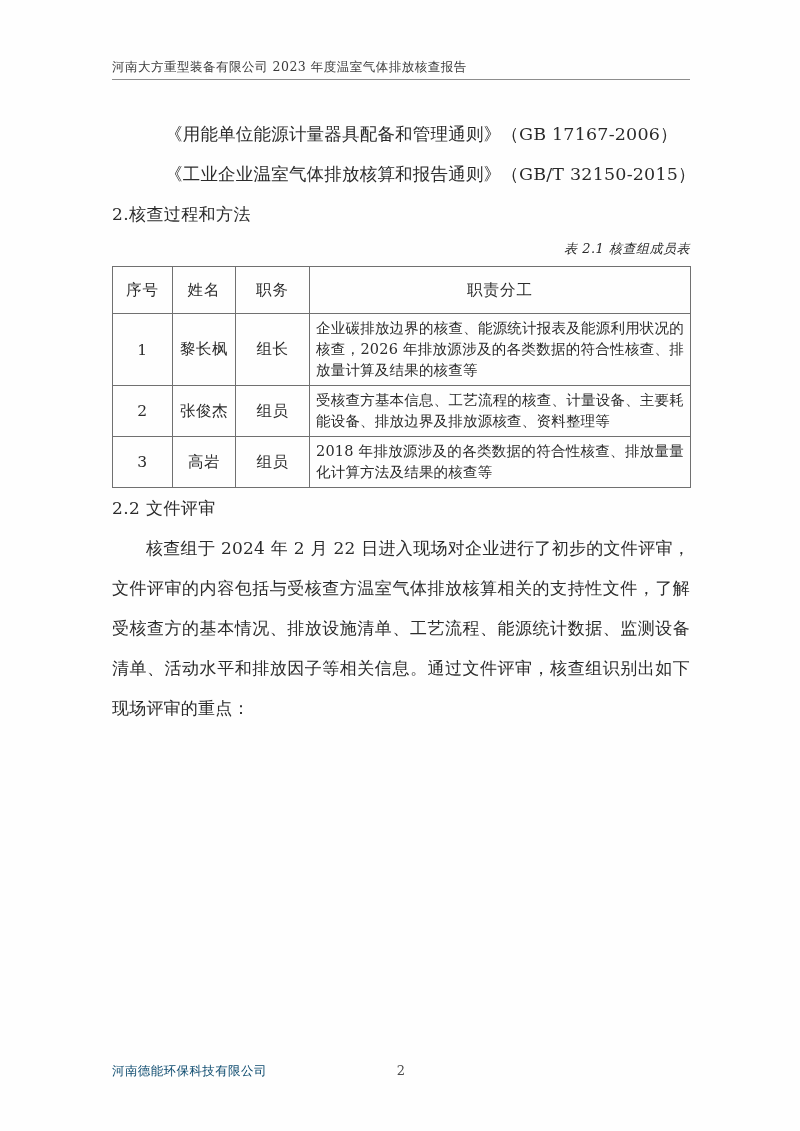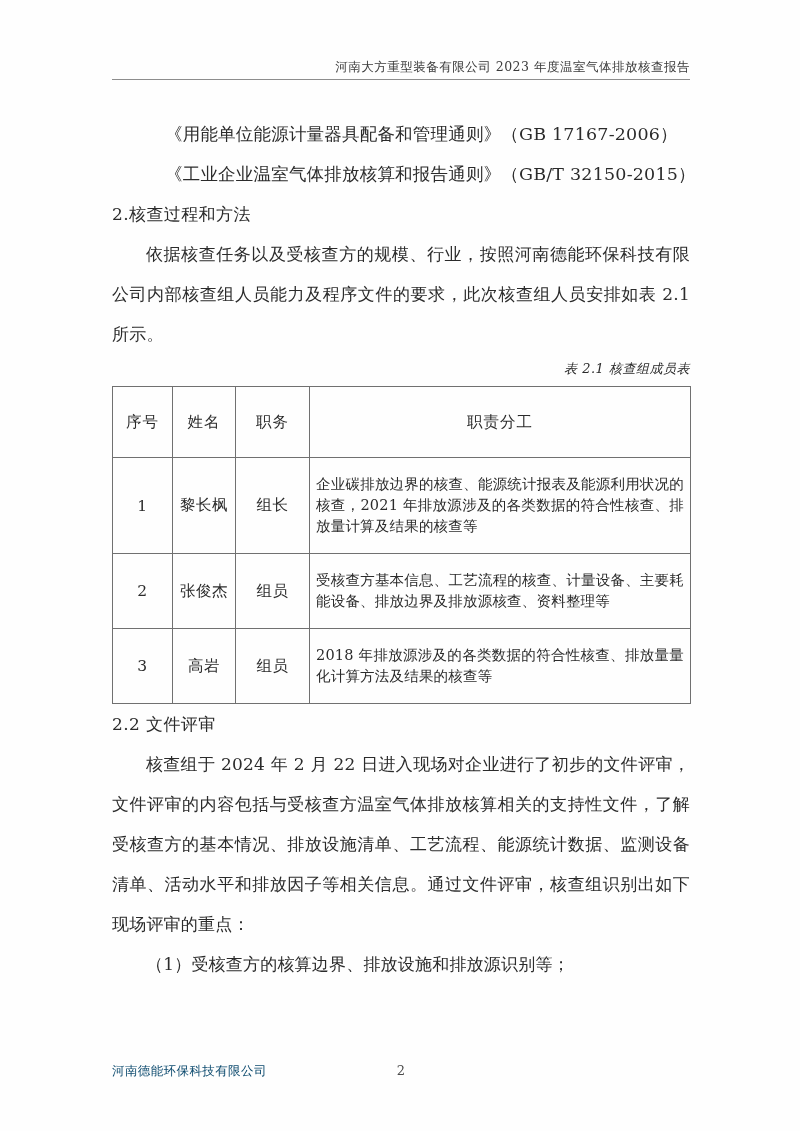--- a/index.html
+++ b/index.html
@@ -23,21 +23,21 @@
     height: 1131px;
     background: #fefefe;
   }
 
   
   .page-header {
     position: absolute;
     top: 58px;
     left: 112px;
     width: 578px;
-    text-align: right;
+    text-align: left;
   }
   .page-header .htext {
     font-size: 12.5px;
     letter-spacing: 0.5px;
     color: #3a3a3a;
     line-height: 18px;
     white-space: nowrap;
   }
   .page-header .hrule {
     margin-top: 3px;
@@ -96,21 +96,21 @@
 
   table.member-table {
     border-collapse: collapse;
     width: 578px;
     table-layout: fixed;
     margin-top: 2px;
   }
   table.member-table td,
   table.member-table th {
     border: 1.3px solid #707070;
-    padding: 16px 6px;
+    padding: 4px 6px;
     font-weight: normal;
     vertical-align: middle;
   }
   table.member-table th {
     text-align: center;
     font-size: 15.5px;
     height: 38px;
     letter-spacing: 1px;
   }
   td.c-idx, td.c-name, td.c-role {
@@ -173,21 +173,20 @@
     <div class="hrule"></div>
   </div>
 
   <div class="body-area">
 
     <div class="ref-line">《用能单位能源计量器具配备和管理通则》（GB 17167-2006）</div>
     <div class="ref-line">《工业企业温室气体排放核算和报告通则》（GB/T 32150-2015）</div>
 
     <div class="heading">2.核查过程和方法</div>
 
-    <div class="para">依据核查任务以及受核查方的规模、行业，按照河南德能环保科技有限公司内部核查组人员能力及程序文件的要求，此次核查组人员安排如表 2.1 所示。</div>
 
     <div class="table-caption">表 2.1 核查组成员表</div>
 
     <table class="member-table">
       <colgroup>
         <col class="w-idx">
           <col class="w-name">
           <col class="w-role">
           <col class="w-duty">
       </colgroup>
@@ -197,42 +196,41 @@
           <th>姓名</th>
           <th>职务</th>
           <th>职责分工</th>
         </tr>
       </thead>
       <tbody>
         <tr>
           <td class="c-idx">1</td>
           <td class="c-name">黎长枫</td>
           <td class="c-role">组长</td>
-          <td class="c-duty">企业碳排放边界的核查、能源统计报表及能源利用状况的核查，2021 年排放源涉及的各类数据的符合性核查、排放量计算及结果的核查等</td>
+          <td class="c-duty">企业碳排放边界的核查、能源统计报表及能源利用状况的核查，2026 年排放源涉及的各类数据的符合性核查、排放量计算及结果的核查等</td>
         </tr>
         <tr>
           <td class="c-idx">2</td>
           <td class="c-name">张俊杰</td>
           <td class="c-role">组员</td>
           <td class="c-duty">受核查方基本信息、工艺流程的核查、计量设备、主要耗能设备、排放边界及排放源核查、资料整理等</td>
         </tr>
         <tr>
           <td class="c-idx">3</td>
           <td class="c-name name-spaced">高岩</td>
           <td class="c-role">组员</td>
           <td class="c-duty">2018 年排放源涉及的各类数据的符合性核查、排放量量化计算方法及结果的核查等</td>
         </tr>
       </tbody>
     </table>
 
     <div class="heading">2.2 文件评审</div>
 
     <div class="para">核查组于 2024 年 2 月 22 日进入现场对企业进行了初步的文件评审，文件评审的内容包括与受核查方温室气体排放核算相关的支持性文件，了解受核查方的基本情况、排放设施清单、工艺流程、能源统计数据、监测设备清单、活动水平和排放因子等相关信息。通过文件评审，核查组识别出如下现场评审的重点：</div>
 
-    <div class="item-line">（1）受核查方的核算边界、排放设施和排放源识别等；</div>
 
   </div>
 
   <div class="page-footer">
     <div class="fleft">河南德能环保科技有限公司</div>
     <div class="fcenter">2</div>
   </div>
 
 </div>
 

